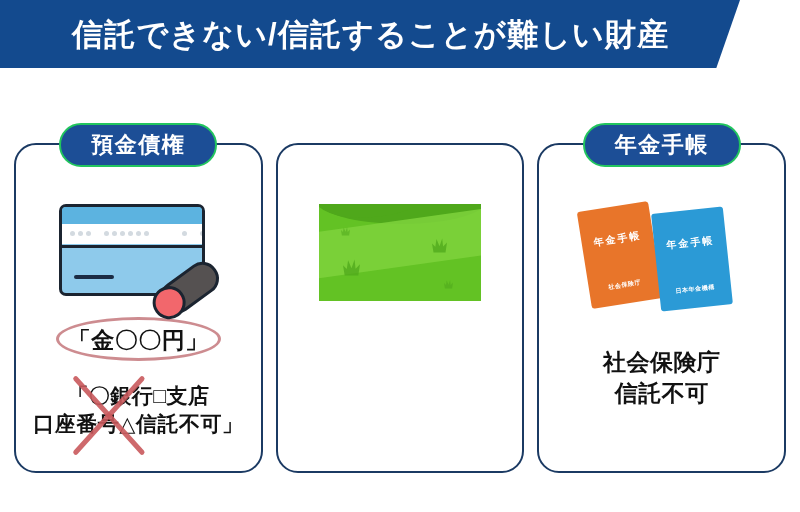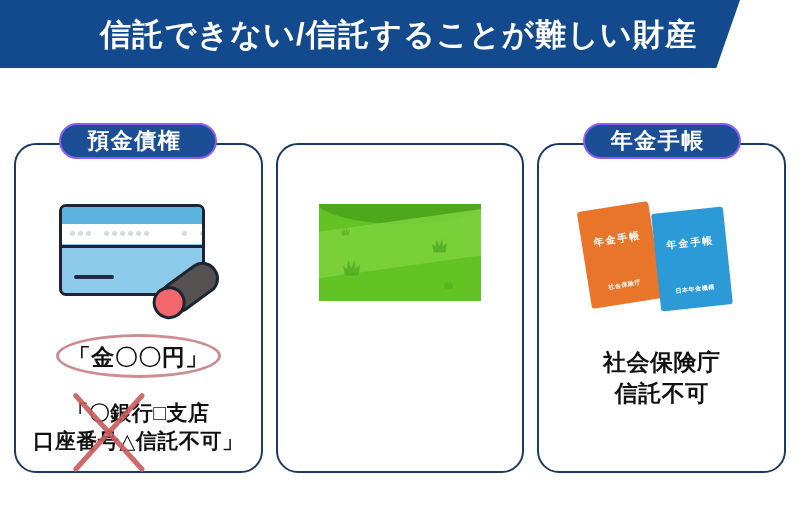--- a/index.html
+++ b/index.html
@@ -30,24 +30,23 @@
     -webkit-clip-path: polygon(0 0, 100% 0, 96.8% 100%, 0 100%);
     clip-path: polygon(0 0, 100% 0, 96.8% 100%, 0 100%);
     display: flex;
     align-items: center;
   }
   .header-title {
     color: #ffffff;
     font-size: 31px;
     font-weight: 700;
     letter-spacing: 1.2px;
-    padding-left: 56px;
+    padding-left: 72px;
     line-height: 1;
     white-space: nowrap;
-    margin-left: 44px;
   }
 
   
   .cards {
     position: absolute;
     left: 14px;
     top: 143px;
     width: 772px;
     height: 330px;
     display: flex;
@@ -64,28 +63,28 @@
     flex-direction: column;
     align-items: center;
   }
 
   .card-pill {
     position: absolute;
     top: -22px;
     left: 50%;
     transform: translateX(-50%);
     background: #1c4e96;
-    border: 2px solid #8b5cf6;
+    border: 2px solid #22c55e;
     border-radius: 24px;
-    height: 36px;
+    height: 44px;
     min-width: 158px;
     padding: 0 26px;
     display: flex;
     align-items: center;
-    justify-content: flex-start;
+    justify-content: center;
     z-index: 4;
   }
   .card-pill-label {
     color: #ffffff;
     font-size: 22px;
     font-weight: 700;
     letter-spacing: 1.5px;
     white-space: nowrap;
     line-height: 1;
   }
@@ -94,21 +93,21 @@
     margin-top: 46px;
     height: 122px;
     width: 100%;
     display: flex;
     align-items: center;
     justify-content: center;
     position: relative;
   }
 
   .card-text {
-    margin-top: 27px;
+    margin-top: 10px;
     width: 100%;
     text-align: center;
     position: relative;
     color: #111111;
     font-size: 23px;
     font-weight: 700;
     line-height: 1.34;
     letter-spacing: 0.5px;
   }
 

